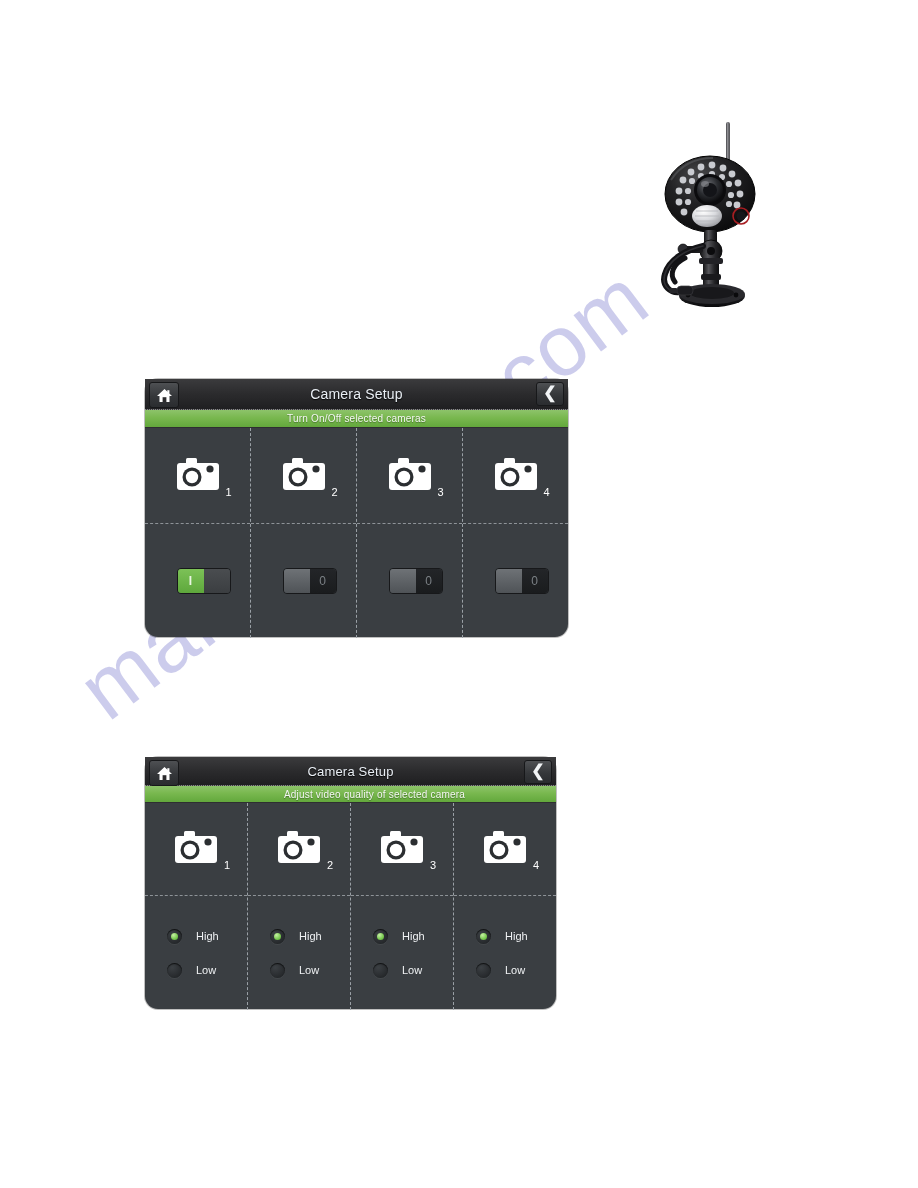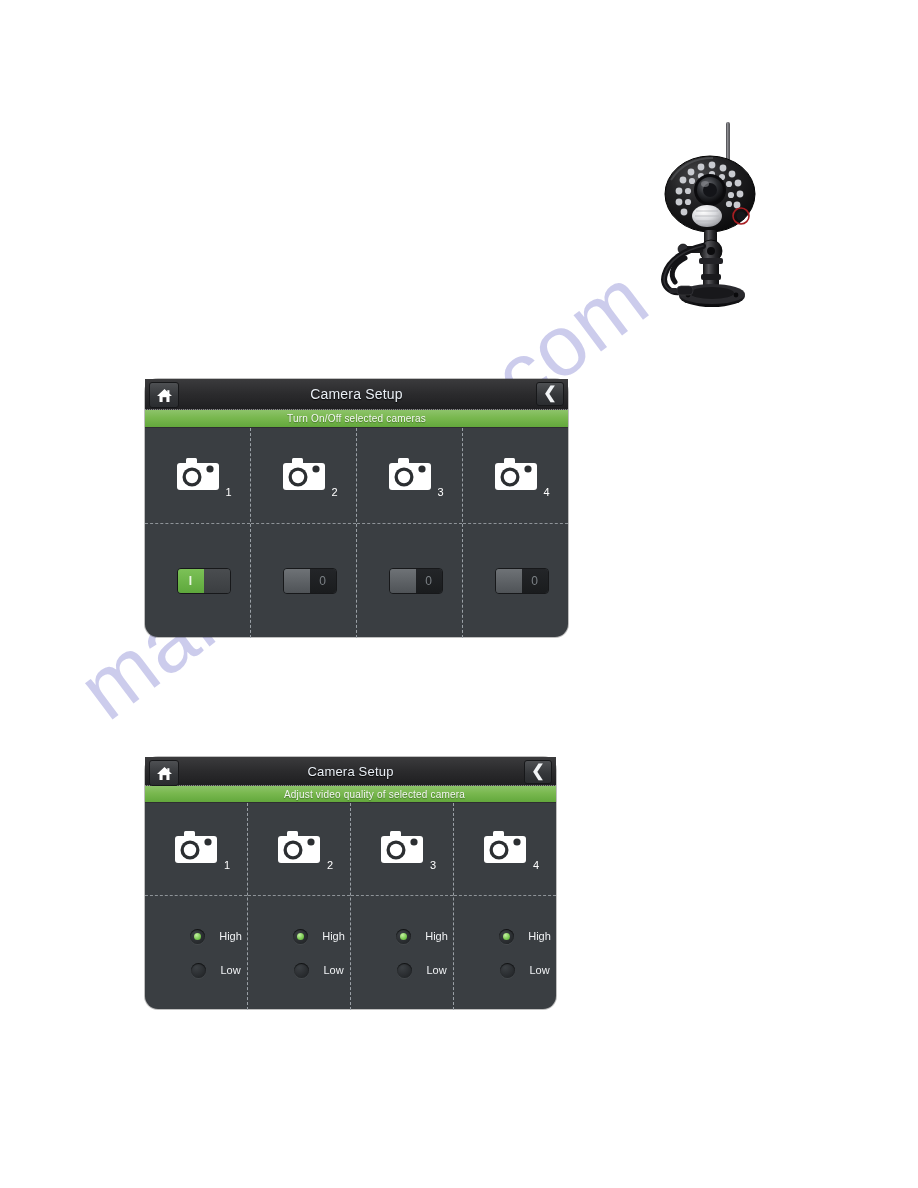--- a/index.html
+++ b/index.html
@@ -156,23 +156,23 @@
   .cell-bottom {
     flex: 1;
     display: flex;
     align-items: center;
     justify-content: center;
     padding-left: 12px;
     box-sizing: border-box;
   }
   #device-2 .cell-bottom {
     flex-direction: column;
-    align-items: center;
-    justify-content: center;
-    padding-left: 40px;
+    align-items: flex-start;
+    justify-content: center;
+    padding-left: 22px;
     gap: 19px;
   }
 
   .cam-wrap {
     position: relative;
     display: inline-block;
   }
   .cam-index {
     position: absolute;
     right: -12px;

